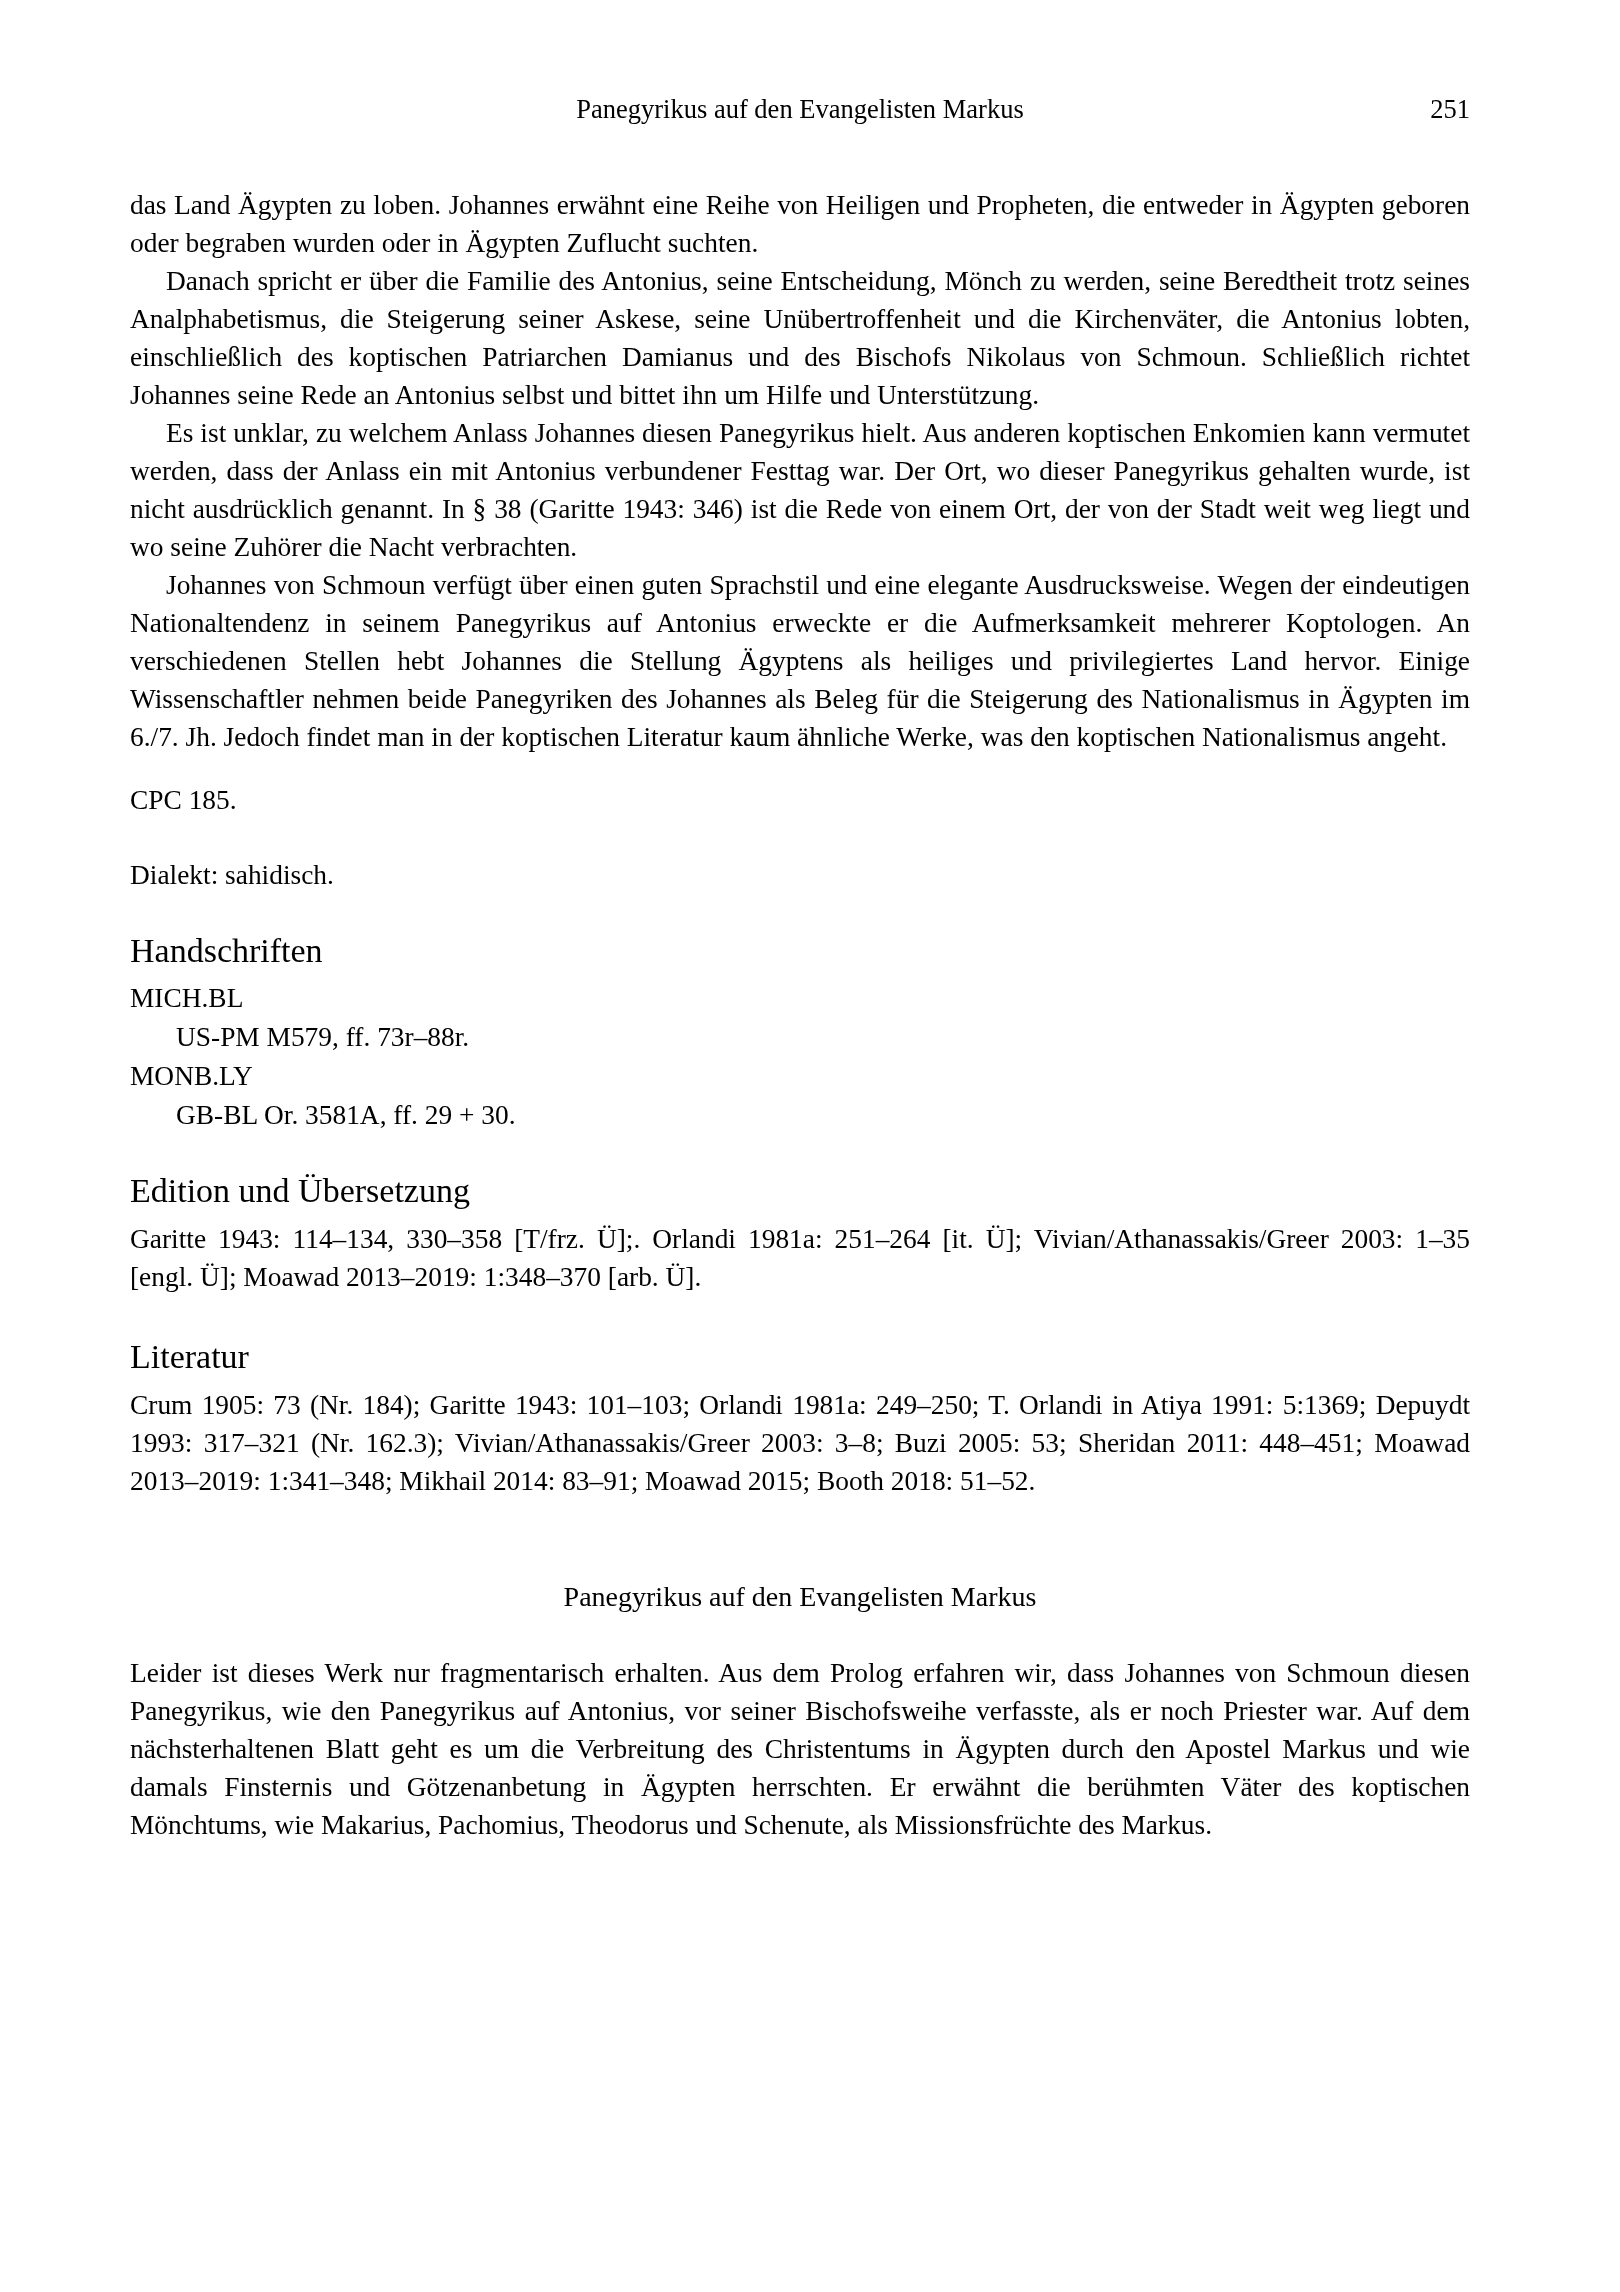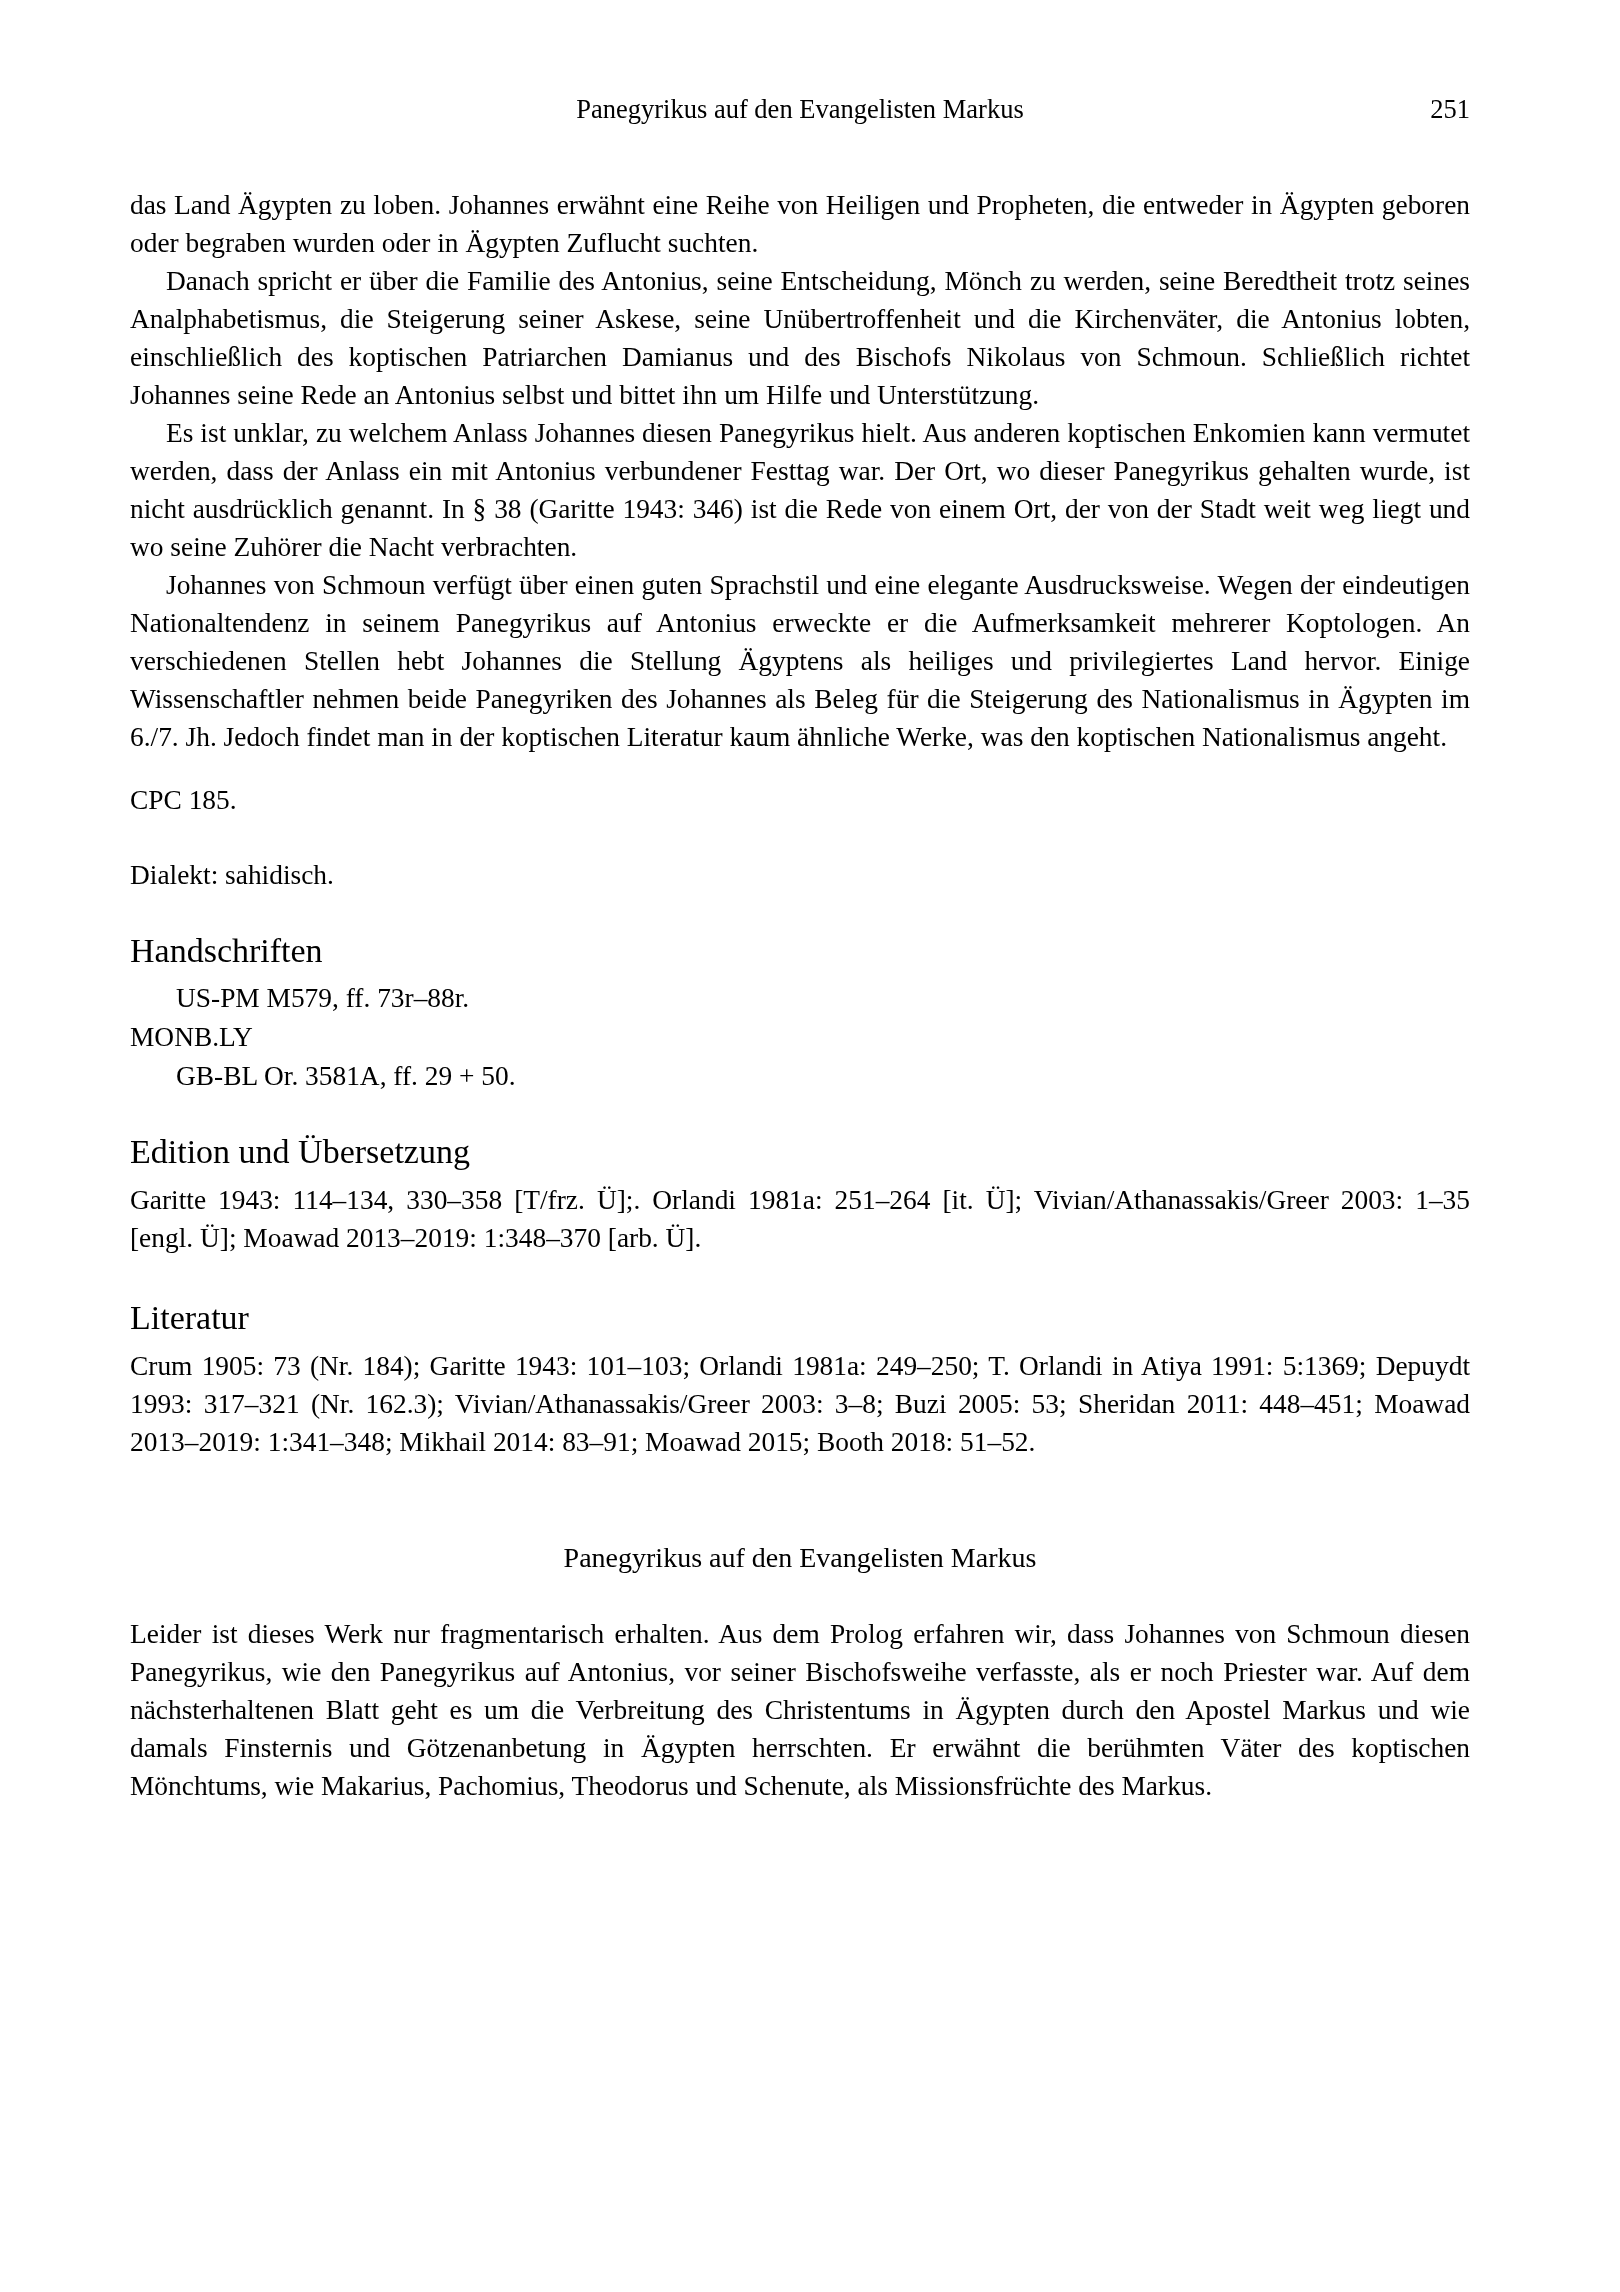--- a/index.html
+++ b/index.html
@@ -93,23 +93,24 @@
     <p class="body-par indent">Es ist unklar, zu welchem Anlass Johannes diesen Panegyrikus hielt. Aus anderen koptischen Enkomien kann vermutet werden, dass der Anlass ein mit Antonius verbundener Festtag war. Der Ort, wo dieser Panegyrikus gehalten wurde, ist nicht ausdrücklich genannt. In § 38 (Garitte 1943: 346) ist die Rede von einem Ort, der von der Stadt weit weg liegt und wo seine Zuhörer die Nacht verbrachten.</p>
 
     <p class="body-par indent">Johannes von Schmoun verfügt über einen guten Sprachstil und eine elegante Ausdrucksweise. Wegen der eindeutigen Nationaltendenz in seinem Panegyrikus auf Antonius erweckte er die Aufmerksamkeit mehrerer Koptologen. An verschiedenen Stellen hebt Johannes die Stellung Ägyptens als heiliges und privilegiertes Land hervor. Einige Wissenschaftler nehmen beide Panegyriken des Johannes als Beleg für die Steigerung des Nationalismus in Ägypten im 6./7. Jh. Jedoch findet man in der koptischen Literatur kaum ähnliche Werke, was den koptischen Nationalismus angeht.</p>
 
     <p class="meta-line cpc-line"><b>CPC</b><span> 185.</span></p>
 
     <p class="meta-line dialect-line"><b>Dialekt</b><span>: sahidisch.</span></p>
 
     <p class="sub-heading">Handschriften</p>
 
+    <p class="ms-line ms-sigla">MICH.BL</p>
     <p class="ms-line ms-detail">US-PM M579, ff. 73r–88r.</p>
     <p class="ms-line ms-sigla">MONB.LY</p>
-    <p class="ms-line ms-detail">GB-BL Or. 3581A, ff. 29 + 50.</p>
+    <p class="ms-line ms-detail">GB-BL Or. 3581A, ff. 29 + 30.</p>
 
     <p class="sub-heading tight-top">Edition und Übersetzung</p>
 
     <p class="body-par">Garitte 1943: 114–134, 330–358 [T/frz. Ü];. Orlandi 1981a: 251–264 [it. Ü]; Vivian/Athanassakis/Greer 2003: 1–35 [engl. Ü]; Moawad 2013–2019: 1:348–370 [arb. Ü].</p>
 
     <p class="sub-heading lit-top">Literatur</p>
 
     <p class="body-par">Crum 1905: 73 (Nr. 184); Garitte 1943: 101–103; Orlandi 1981a: 249–250; T. Orlandi in Atiya 1991: 5:1369; Depuydt 1993: 317–321 (Nr. 162.3); Vivian/Athanassakis/Greer 2003: 3–8; Buzi 2005: 53; Sheridan 2011: 448–451; Moawad 2013–2019: 1:341–348; Mikhail 2014: 83–91; Moawad 2015; Booth 2018: 51–52.</p>
 
     <p class="section-title">Panegyrikus auf den Evangelisten Markus</p>

